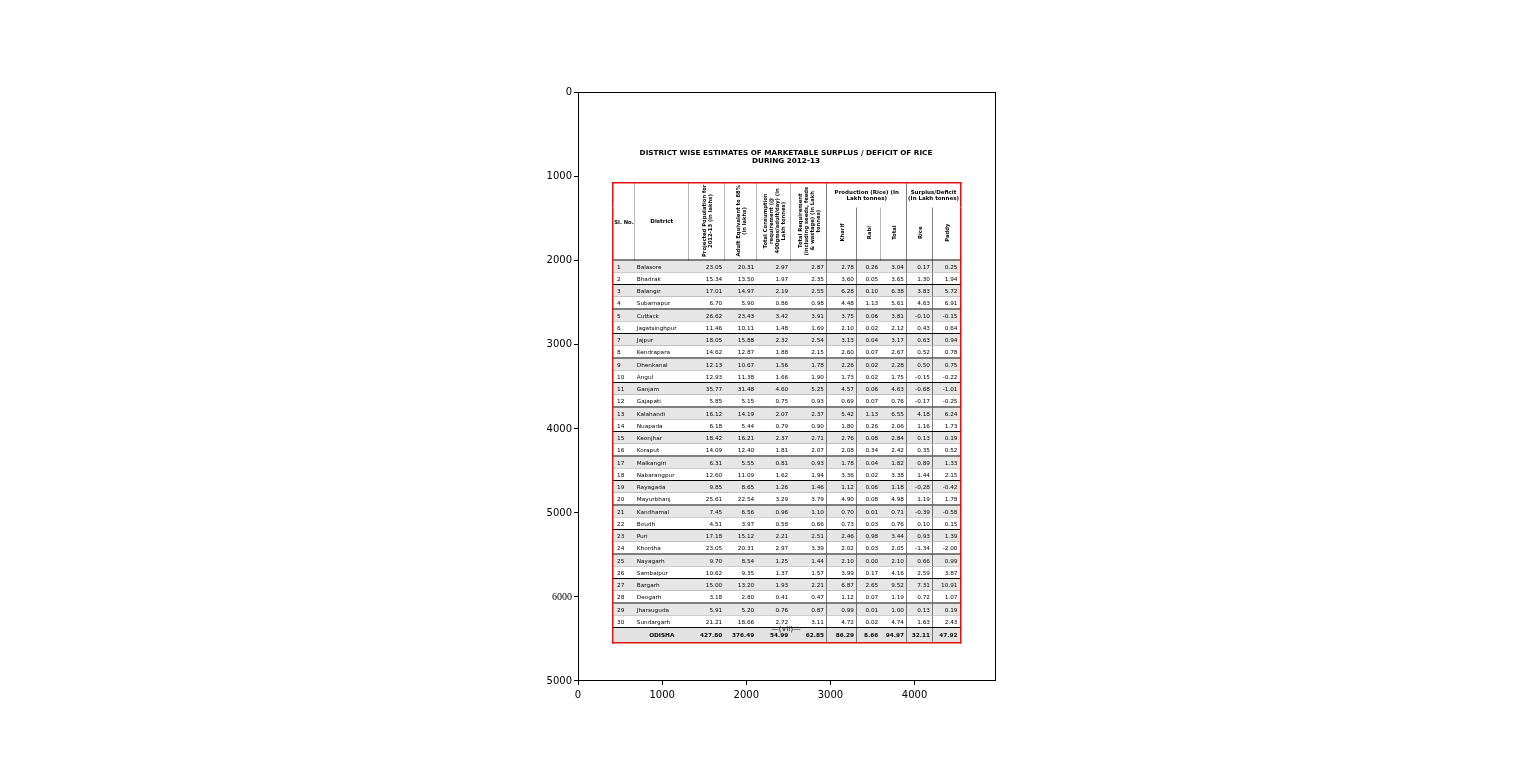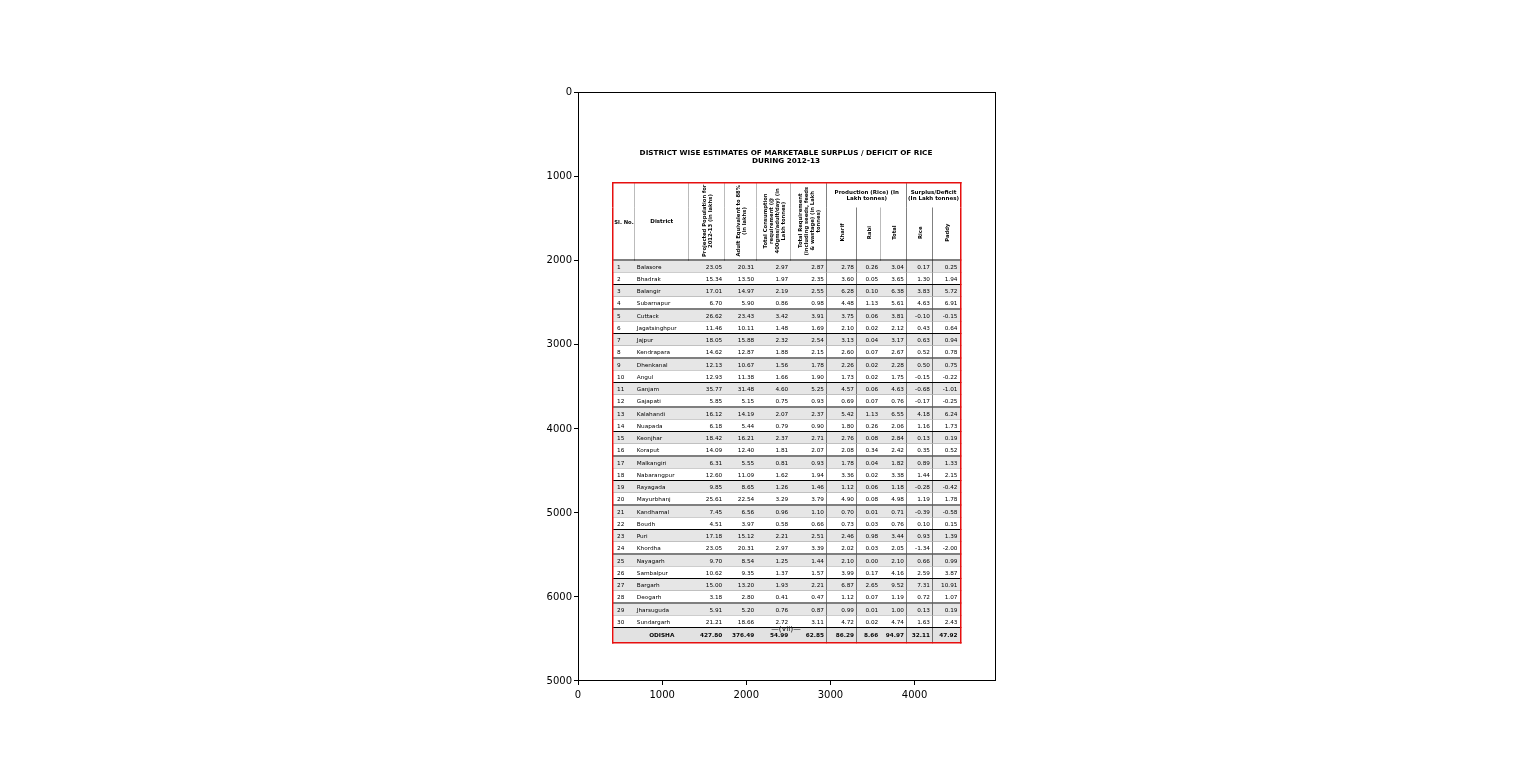--- a/index.html
+++ b/index.html
@@ -55,21 +55,21 @@
       <div class="ytick-label" style="position: absolute; left: 528px; top: 171.142px;">1000</div>
       <div class="tickmark" style="left: 574px; top: 175.642px; width: 4px; height: 1px;"></div>
       <div class="ytick-label" style="position: absolute; left: 528px; top: 255.284px;">2000</div>
       <div class="tickmark" style="left: 574px; top: 259.784px; width: 4px; height: 1px;"></div>
       <div class="ytick-label" style="position: absolute; left: 528px; top: 339.426px;">3000</div>
       <div class="tickmark" style="left: 574px; top: 343.926px; width: 4px; height: 1px;"></div>
       <div class="ytick-label" style="position: absolute; left: 528px; top: 423.568px;">4000</div>
       <div class="tickmark" style="left: 574px; top: 428.068px; width: 4px; height: 1px;"></div>
       <div class="ytick-label" style="position: absolute; left: 528px; top: 507.71px;">5000</div>
       <div class="tickmark" style="left: 574px; top: 512.21px; width: 4px; height: 1px;"></div>
-      <div class="ytick-label" style="position: absolute; left: 528px; top: 591.852px;">6000</div>
+      <div class="ytick-label" style="position: absolute; left: 528px; top: 591.852px; font-family: Liberation Serif, serif;">6000</div>
       <div class="tickmark" style="left: 574px; top: 596.352px; width: 4px; height: 1px;"></div>
       <div class="ytick-label" style="position: absolute; left: 528px; top: 675.994px;">5000</div>
       <div class="tickmark" style="left: 574px; top: 680.494px; width: 4px; height: 1px;"></div>
       <div class="xtick-label" style="position: absolute; left: 556px; top: 690px;">0</div>
       <div class="tickmark" style="left: 577.5px; top: 681px; width: 1px; height: 4px;"></div>
       <div class="xtick-label" style="position: absolute; left: 640.142px; top: 690px;">1000</div>
       <div class="tickmark" style="left: 661.642px; top: 681px; width: 1px; height: 4px;"></div>
       <div class="xtick-label" style="position: absolute; left: 724.284px; top: 690px;">2000</div>
       <div class="tickmark" style="left: 745.784px; top: 681px; width: 1px; height: 4px;"></div>
       <div class="xtick-label" style="position: absolute; left: 808.426px; top: 690px;">3000</div>

